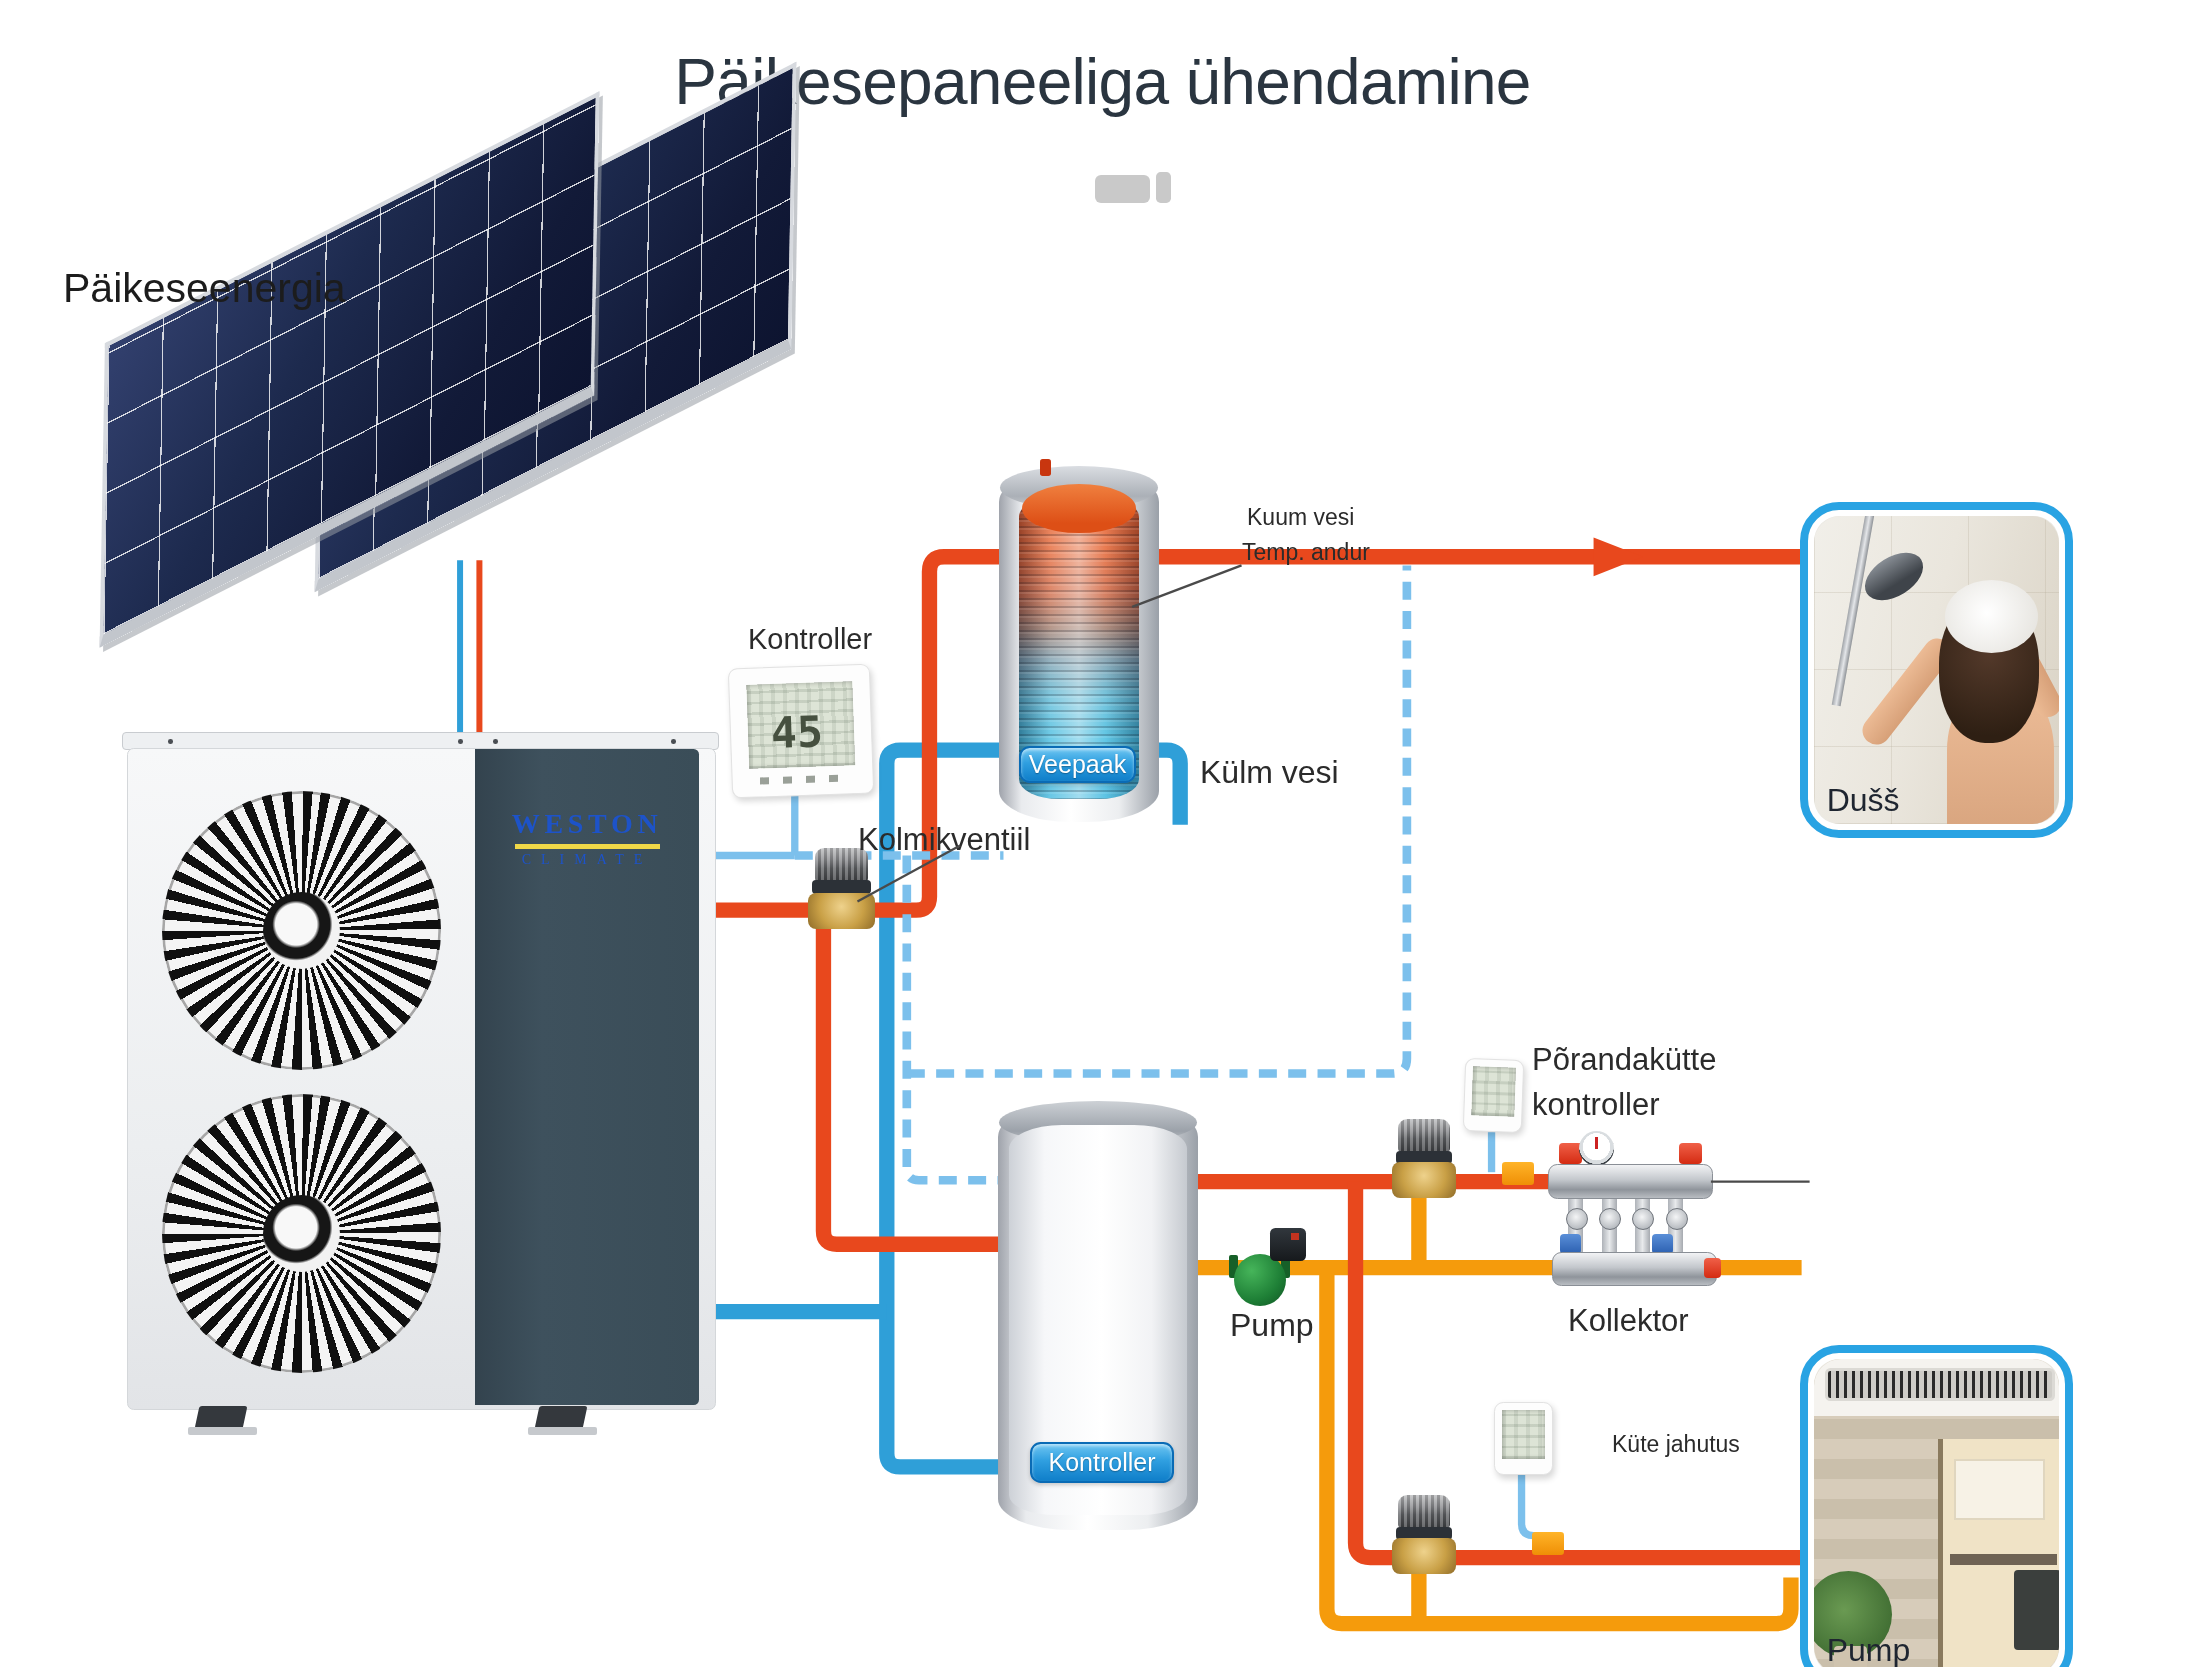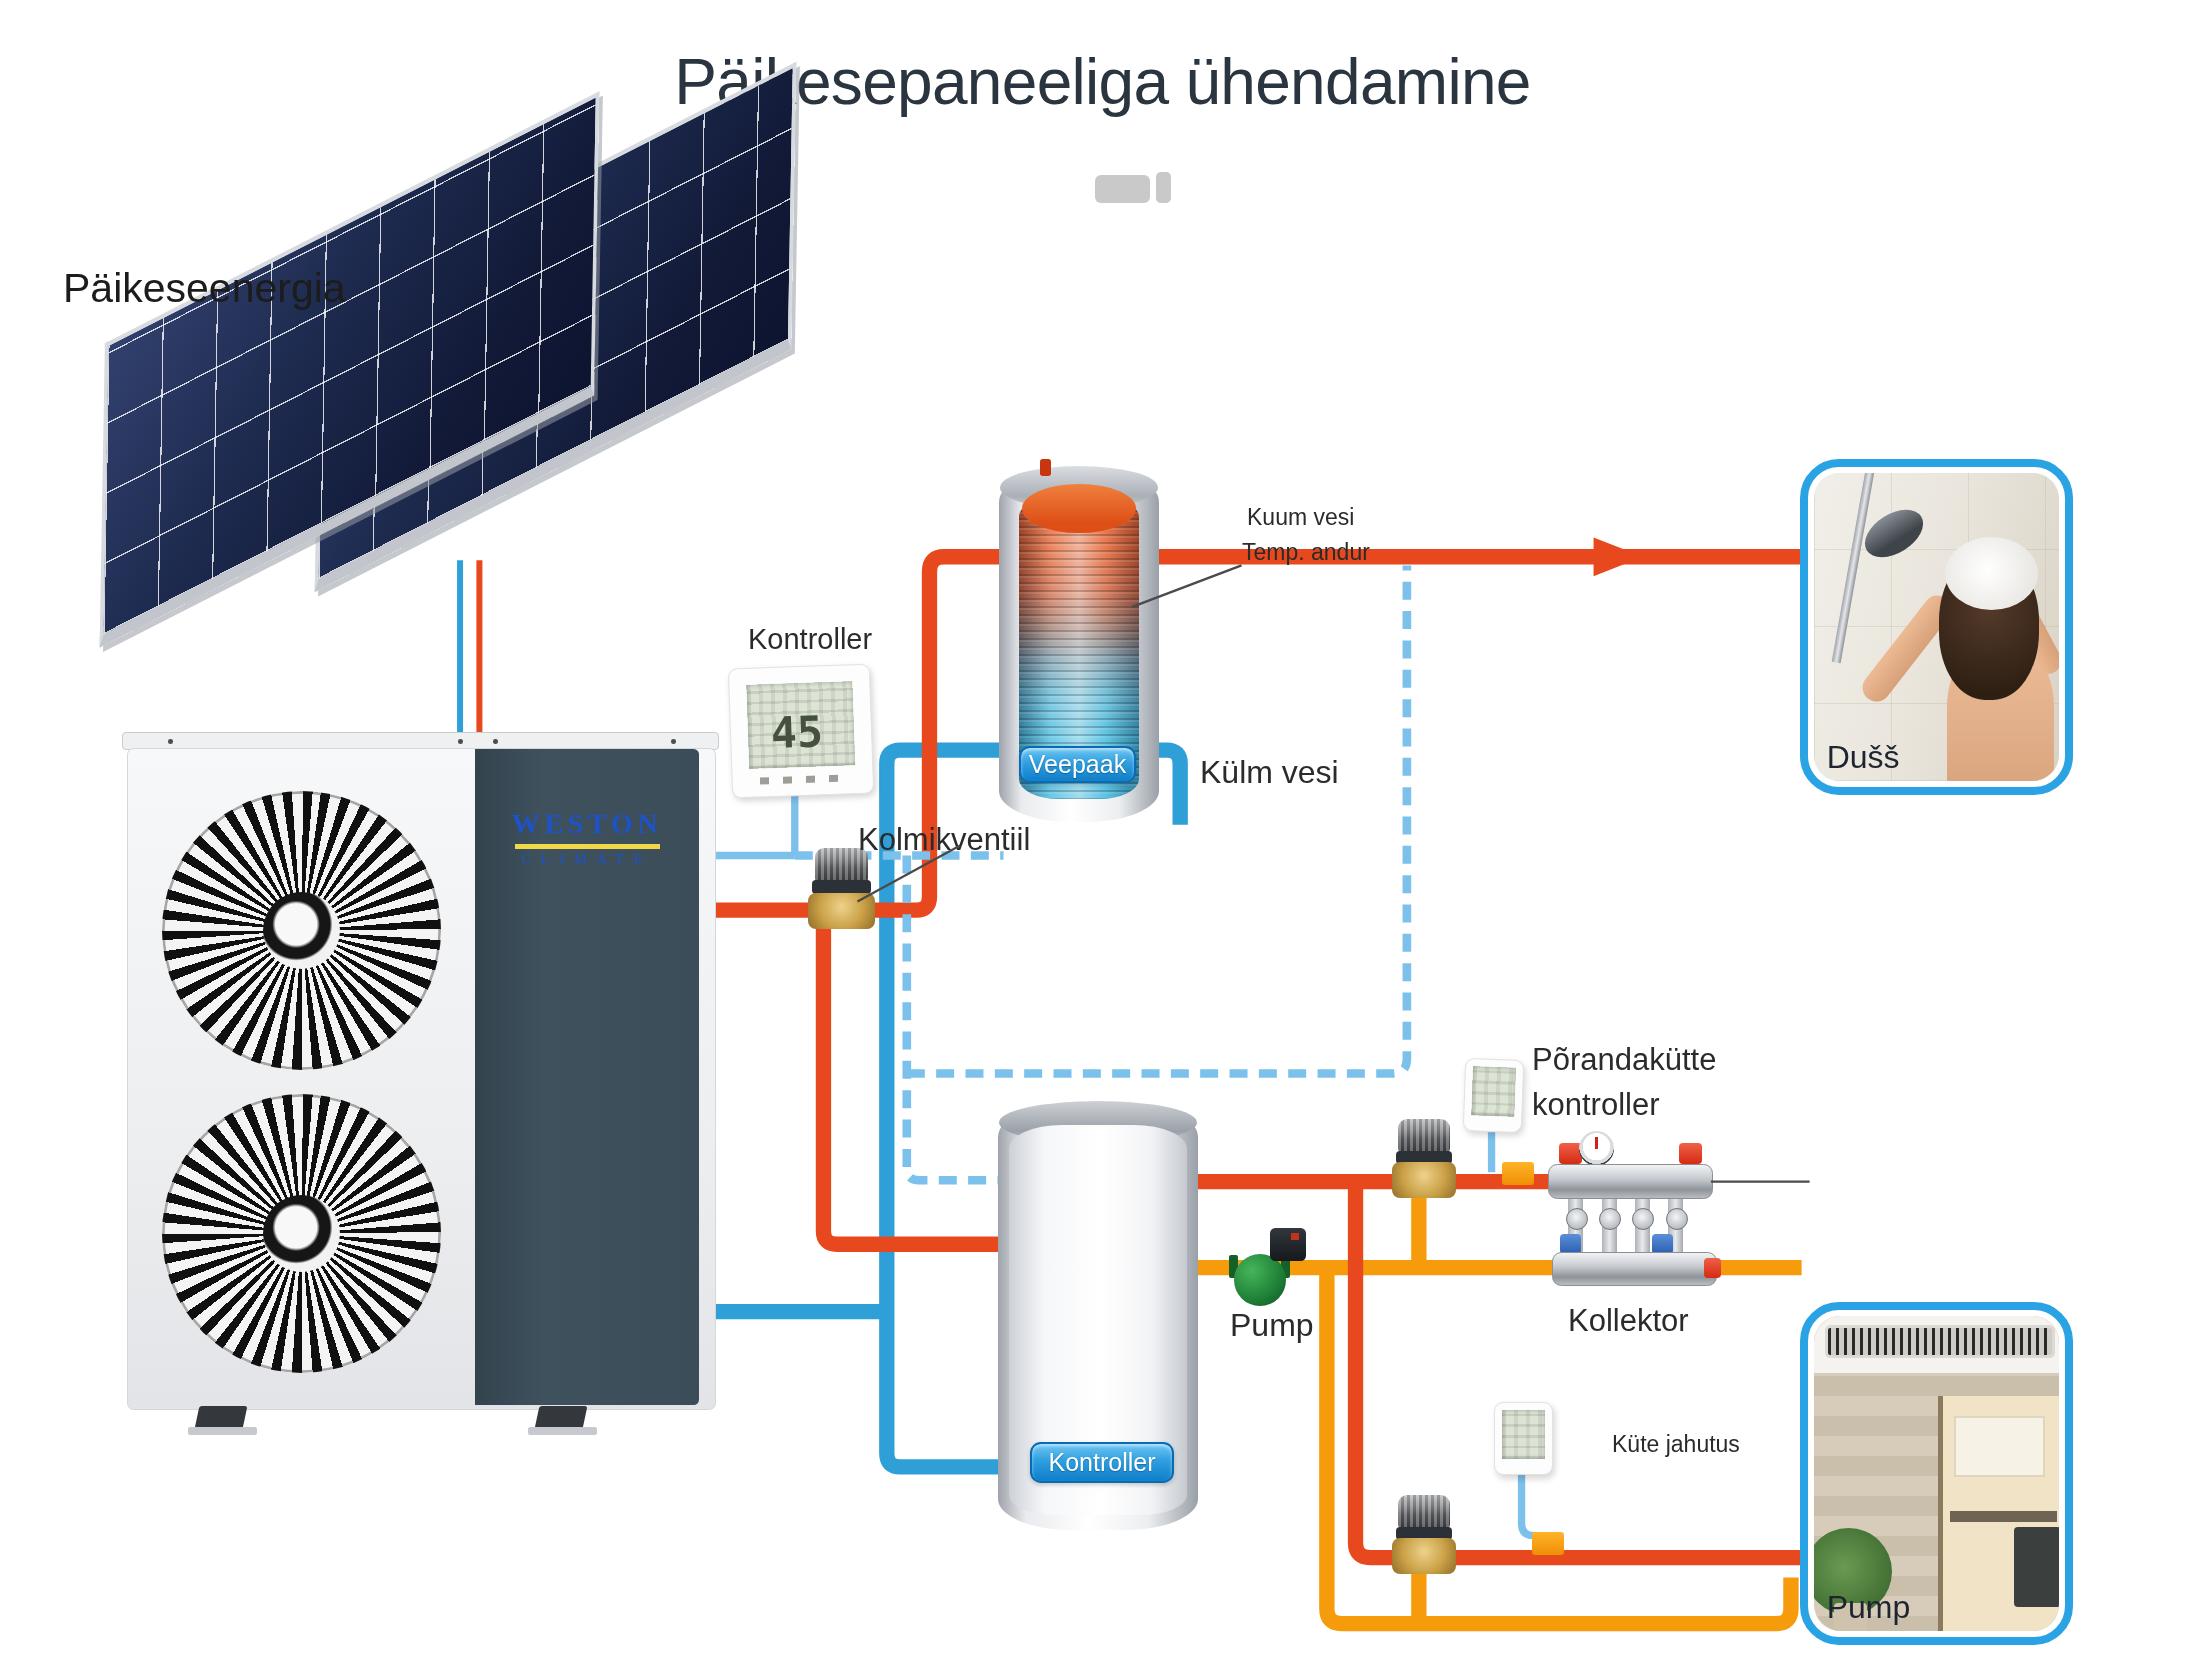--- a/index.html
+++ b/index.html
@@ -117,21 +117,21 @@
   .buf-in{position:absolute;left:10.7px;right:10.7px;top:23px;bottom:14.7px;border-radius:53px 53px 47px 47px/24px 24px 20px 20px;
         background:linear-gradient(90deg,#cdd1d7 0%,#f6f7f9 20%,#ffffff 52%,#f2f3f5 80%,#c6cad0 100%);}
   .pill{position:absolute;display:flex;align-items:center;justify-content:center;
         background:linear-gradient(180deg,#6ec6f2 0%,#2f9fe0 45%,#0f7ec9 100%);
         border:2px solid #0a6bb5;border-radius:10.7px;color:#fff;
         box-shadow:inset 0 2px 3.3px rgba(255,255,255,.55), 0 2px 4px rgba(0,0,0,.2);
         text-shadow:0 1.3px 1.3px rgba(0,0,0,.3);}
 
   
   .card{position:absolute;left:1800px;width:257px;border:8px solid var(--c-cardborder,#29a3e3);
-        border-radius:39px;box-shadow:inset 0 0 0 6px #fff;overflow:hidden;background:#eceae4;}
+        border-radius:39px;box-shadow:inset 0 0 0 6px #fff;overflow:hidden;background:#eceae4;margin-top:43px;}
   .card .tag{position:absolute;left:18.7px;bottom:10.7px;font-size:32px;color:#1e2530;z-index:5;}
   .scene{position:absolute;inset:6px;border-radius:27px;overflow:hidden;}
   
   .sc-shower{background:
       repeating-linear-gradient(0deg, rgba(175,165,145,.25) 0 1.3px, transparent 1.3px 77px),
       repeating-linear-gradient(90deg, rgba(175,165,145,.25) 0 1.3px, transparent 1.3px 77px),
       linear-gradient(105deg,#f1efe9 0%,#eae6dd 45%,#d9d2c4 100%);}
   .arm{position:absolute;left:35px;top:-9.3px;width:8.7px;height:200px;background:linear-gradient(90deg,#9fa3a8,#e4e6e9 50%,#8d9196);transform:rotate(10deg);}
   .head{position:absolute;left:48px;top:41px;width:64px;height:39px;border-radius:50%;transform:rotate(-32deg);
         background:linear-gradient(180deg,#888e95,#3f444a 70%);}

